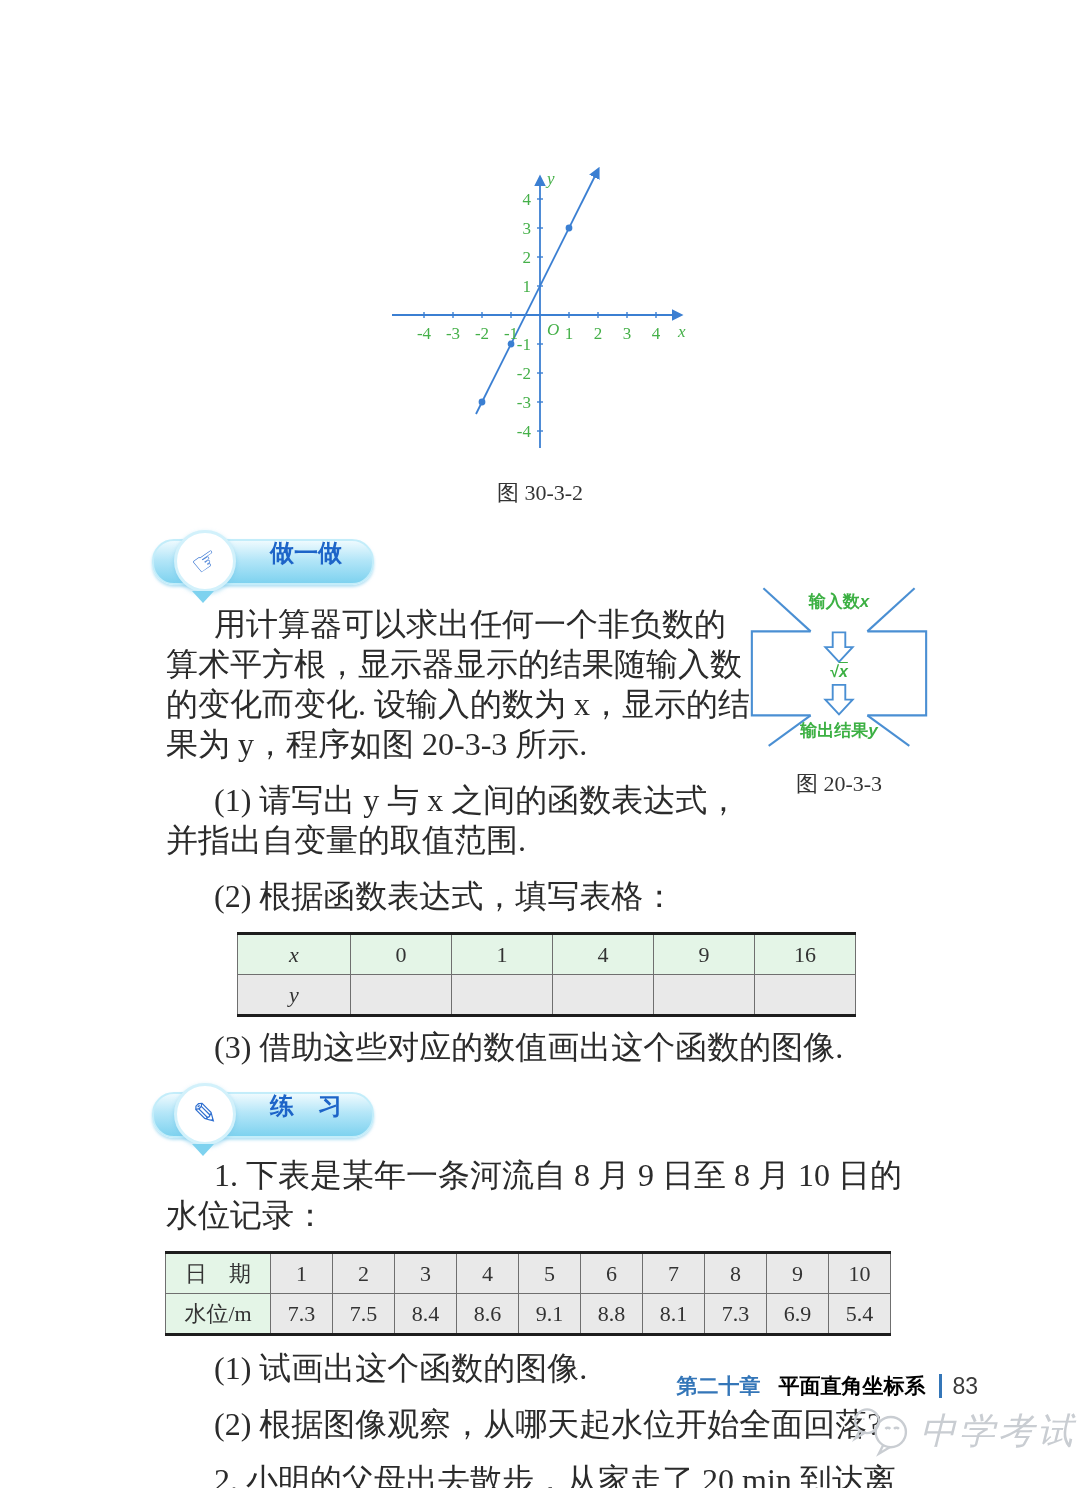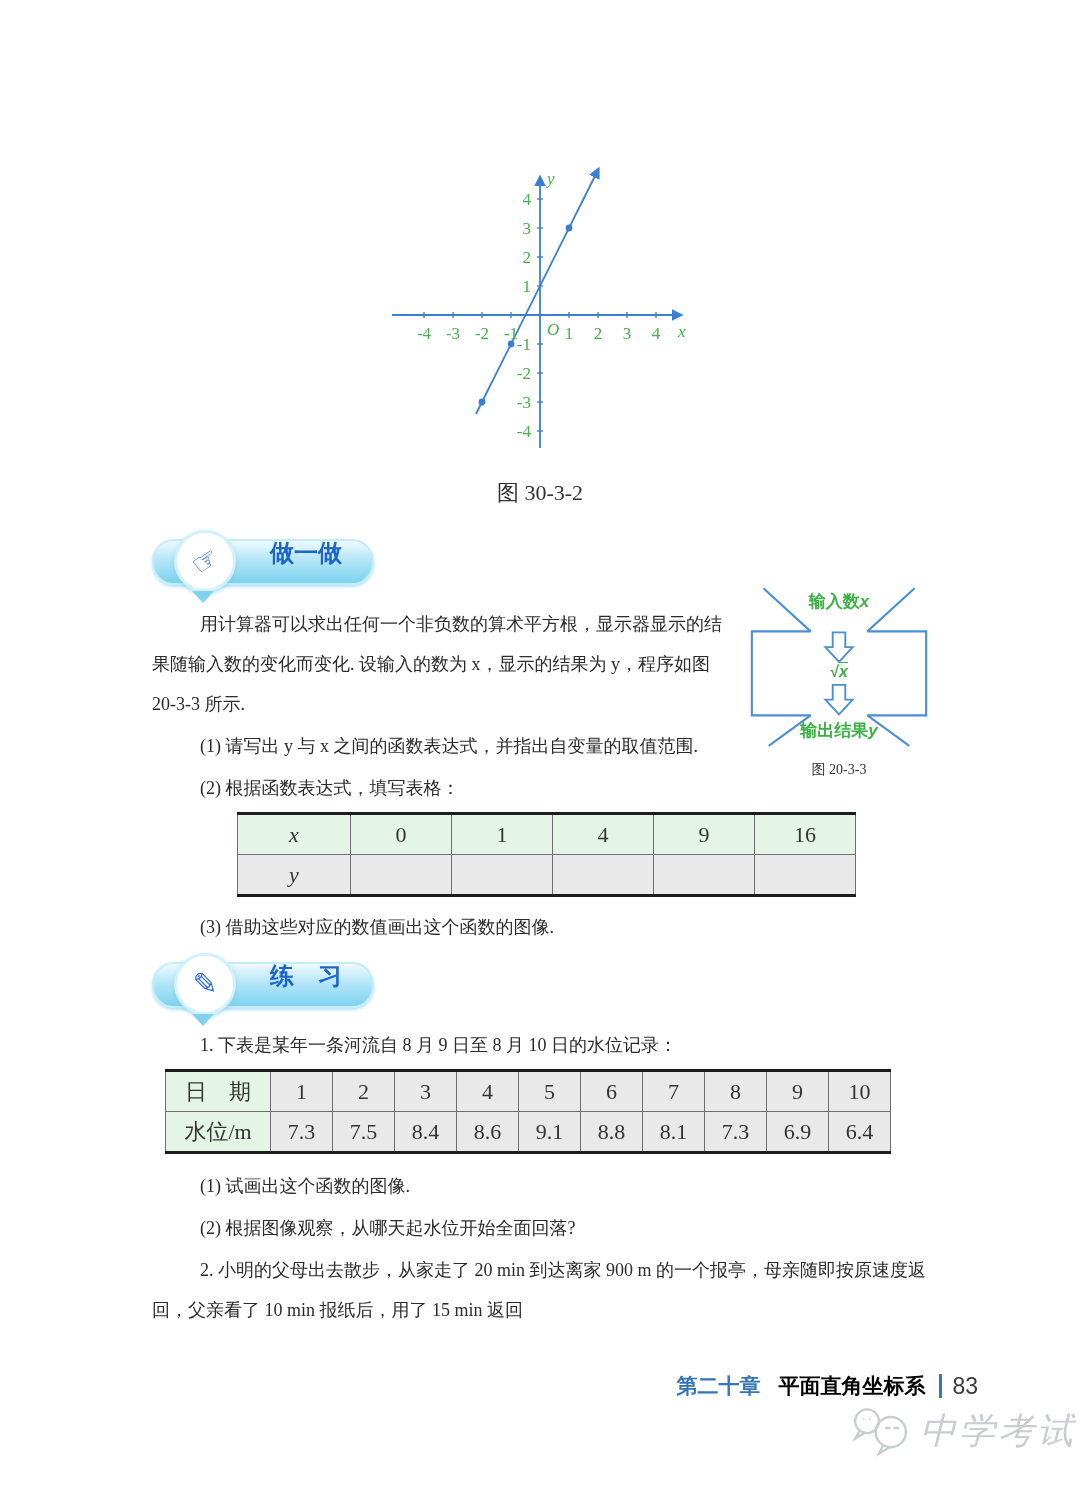--- a/index.html
+++ b/index.html
@@ -13,21 +13,21 @@
   .graph-svg .fline{stroke:#3b7fd2;stroke-width:1.8;fill:none;}
   .graph-svg .dot{fill:#3b7fd2;}
   .graph-svg text{font-family:"Liberation Serif","DejaVu Serif",serif;font-size:17px;fill:#45b049;}
   .graph-svg text.it{font-style:italic;}
   .graph-svg text.end{text-anchor:end;}
   .graph-svg text.mid{text-anchor:middle;}
   .fig-caption{font-size:22px;color:#333;margin-top:14px;line-height:30px;}
 
   
   .content{padding:0 150px;}
-  .p{font-size:18px;line-height:40px;text-indent:48px;margin:2px;}
+  .p{font-size:32px;line-height:40px;text-indent:48px;margin:16px;}
   .p.narrow{width:586px;}
 
   
   .badge-row{position:relative;height:68px;margin-top:22px;}
   .badge-pill{position:absolute;left:2px;top:9px;width:218px;height:42px;border-radius:22px;
       background:linear-gradient(180deg,#eefafe 0%,#b4e6f8 45%,#7ed2ef 100%);
       border:2px solid #c3edfa;box-shadow:0 2px 3px rgba(120,200,235,.55);}
   .badge-text{position:absolute;left:98px;top:7px;width:116px;text-align:center;
       font-family:"Liberation Sans","DejaVu Sans",sans-serif;font-weight:bold;font-size:24px;color:#1d64c8;}
   .badge-circle{position:absolute;left:24px;top:0;width:56px;height:56px;border-radius:50%;background:#fff;
@@ -43,21 +43,21 @@
   .fc-wrap{position:relative;width:200px;height:168px;margin:0 auto;}
   .fc-svg .pipe{stroke:#4a8fd3;stroke-width:2;fill:none;}
   .fc-svg .harrow{stroke:#4a8fd3;stroke-width:1.8;fill:#ffffff;}
   .fc-label{position:absolute;width:100%;left:0;font-family:"Liberation Sans","DejaVu Sans",sans-serif;
       font-weight:bold;font-size:17px;color:#3cb043;line-height:20px;}
   .fc-label .v{font-style:italic;}
   .fc-top{top:10px;}
   .fc-mid{top:80px;font-size:16px;font-weight:bold;}
   .fc-bot{top:139px;}
   .overline{text-decoration:overline;}
-  .fc-caption{font-size:14px;color:#333;margin-top:6px;line-height:28px;}
+  .fc-caption{font-size:22px;color:#333;margin-top:20px;line-height:28px;}
 
   
   table.book{border-collapse:collapse;border-top:3px solid #1d1d1d;border-bottom:3px solid #1d1d1d;
       margin-top:4px;}
   table.book td{border:1px solid #6f6f6f;height:39px;text-align:center;vertical-align:middle;
       font-size:22px;color:#333;padding:0;}
   td.green{background:#e4f5e7;}
   td.gray{background:#e9e9e9;}
   td.var{font-style:italic;}
   .func-table{margin-left:87px;}
@@ -247,21 +247,21 @@
         <td class="green">水位/m</td>
         <td class="gray">7.3</td>
         <td class="gray">7.5</td>
         <td class="gray">8.4</td>
         <td class="gray">8.6</td>
         <td class="gray">9.1</td>
         <td class="gray">8.8</td>
         <td class="gray">8.1</td>
         <td class="gray">7.3</td>
         <td class="gray">6.9</td>
-        <td class="gray">6.4</td>
+        <td class="gray">5.4</td>
       </tr>
     </tbody>
       </table>
 
     <p class="p" style="margin-top:12px">(1) 试画出这个函数的图像.</p>
     <p class="p">(2) 根据图像观察，从哪天起水位开始全面回落?</p>
     <p class="p">2. 小明的父母出去散步，从家走了 20 min 到达离家 900 m 的一个报亭，母亲随即按原速度返回，父亲看了 10 min 报纸后，用了 15 min 返回</p>
   </div>
 
   <div class="footer">

